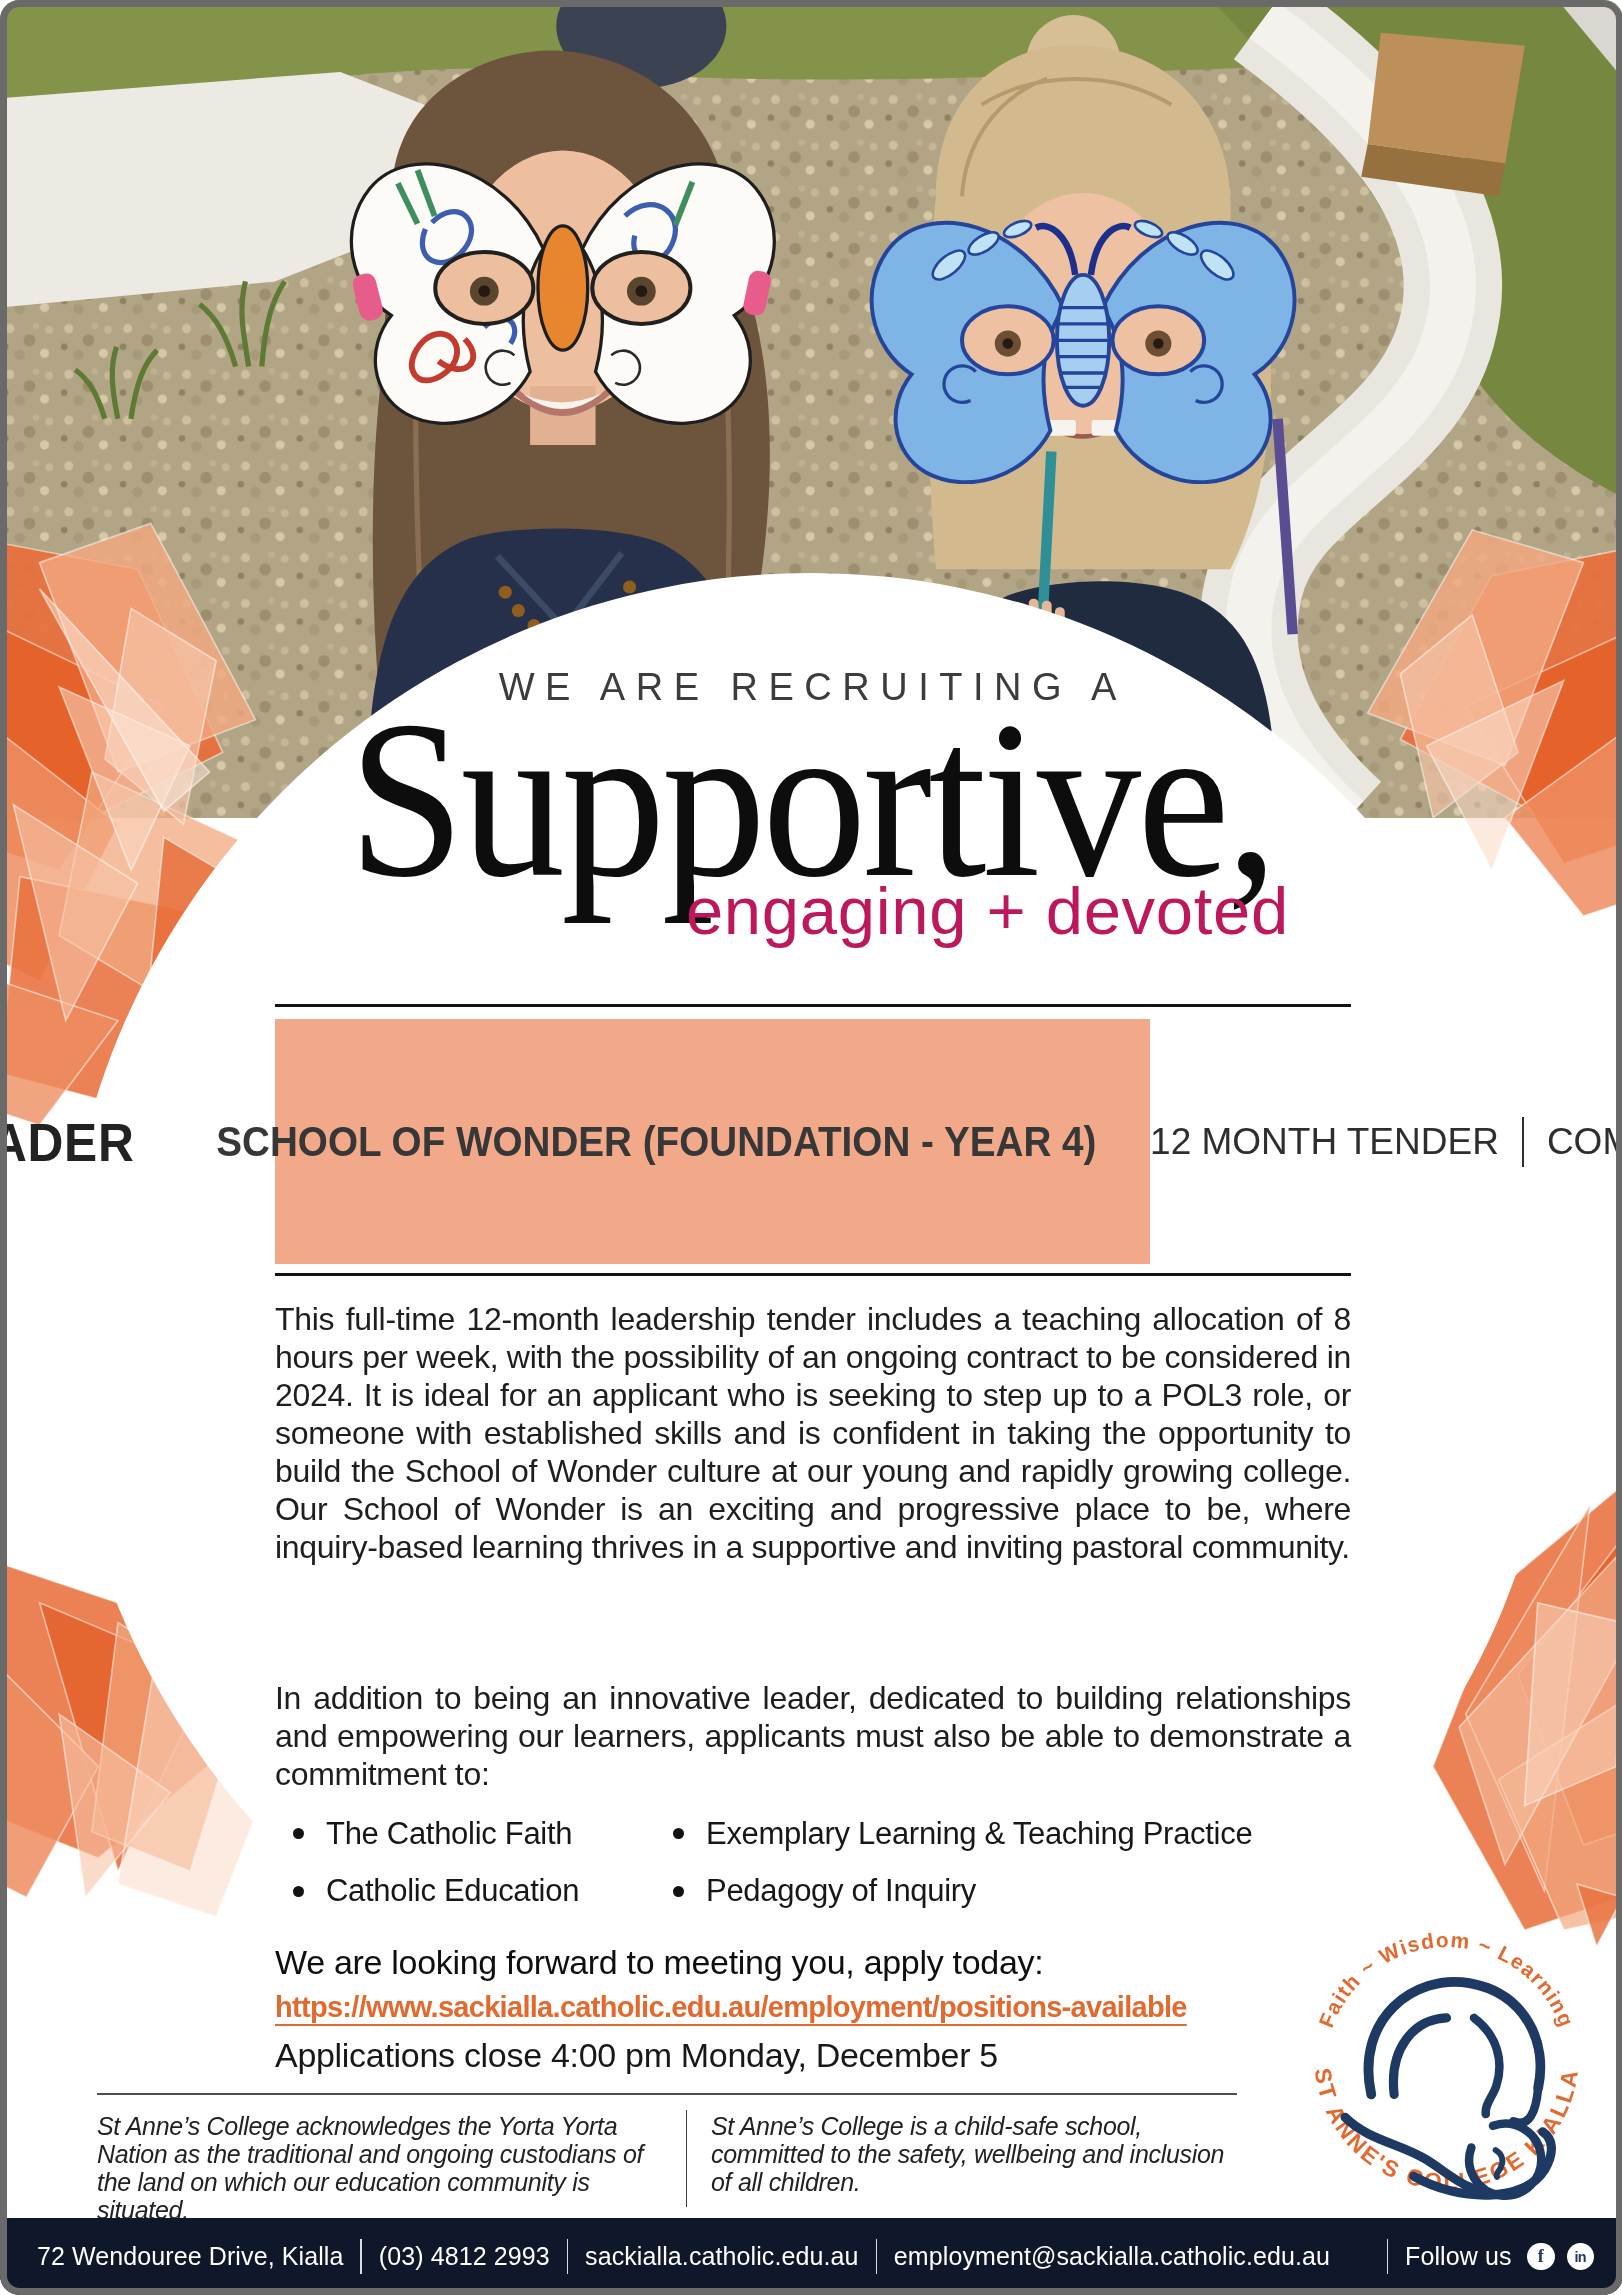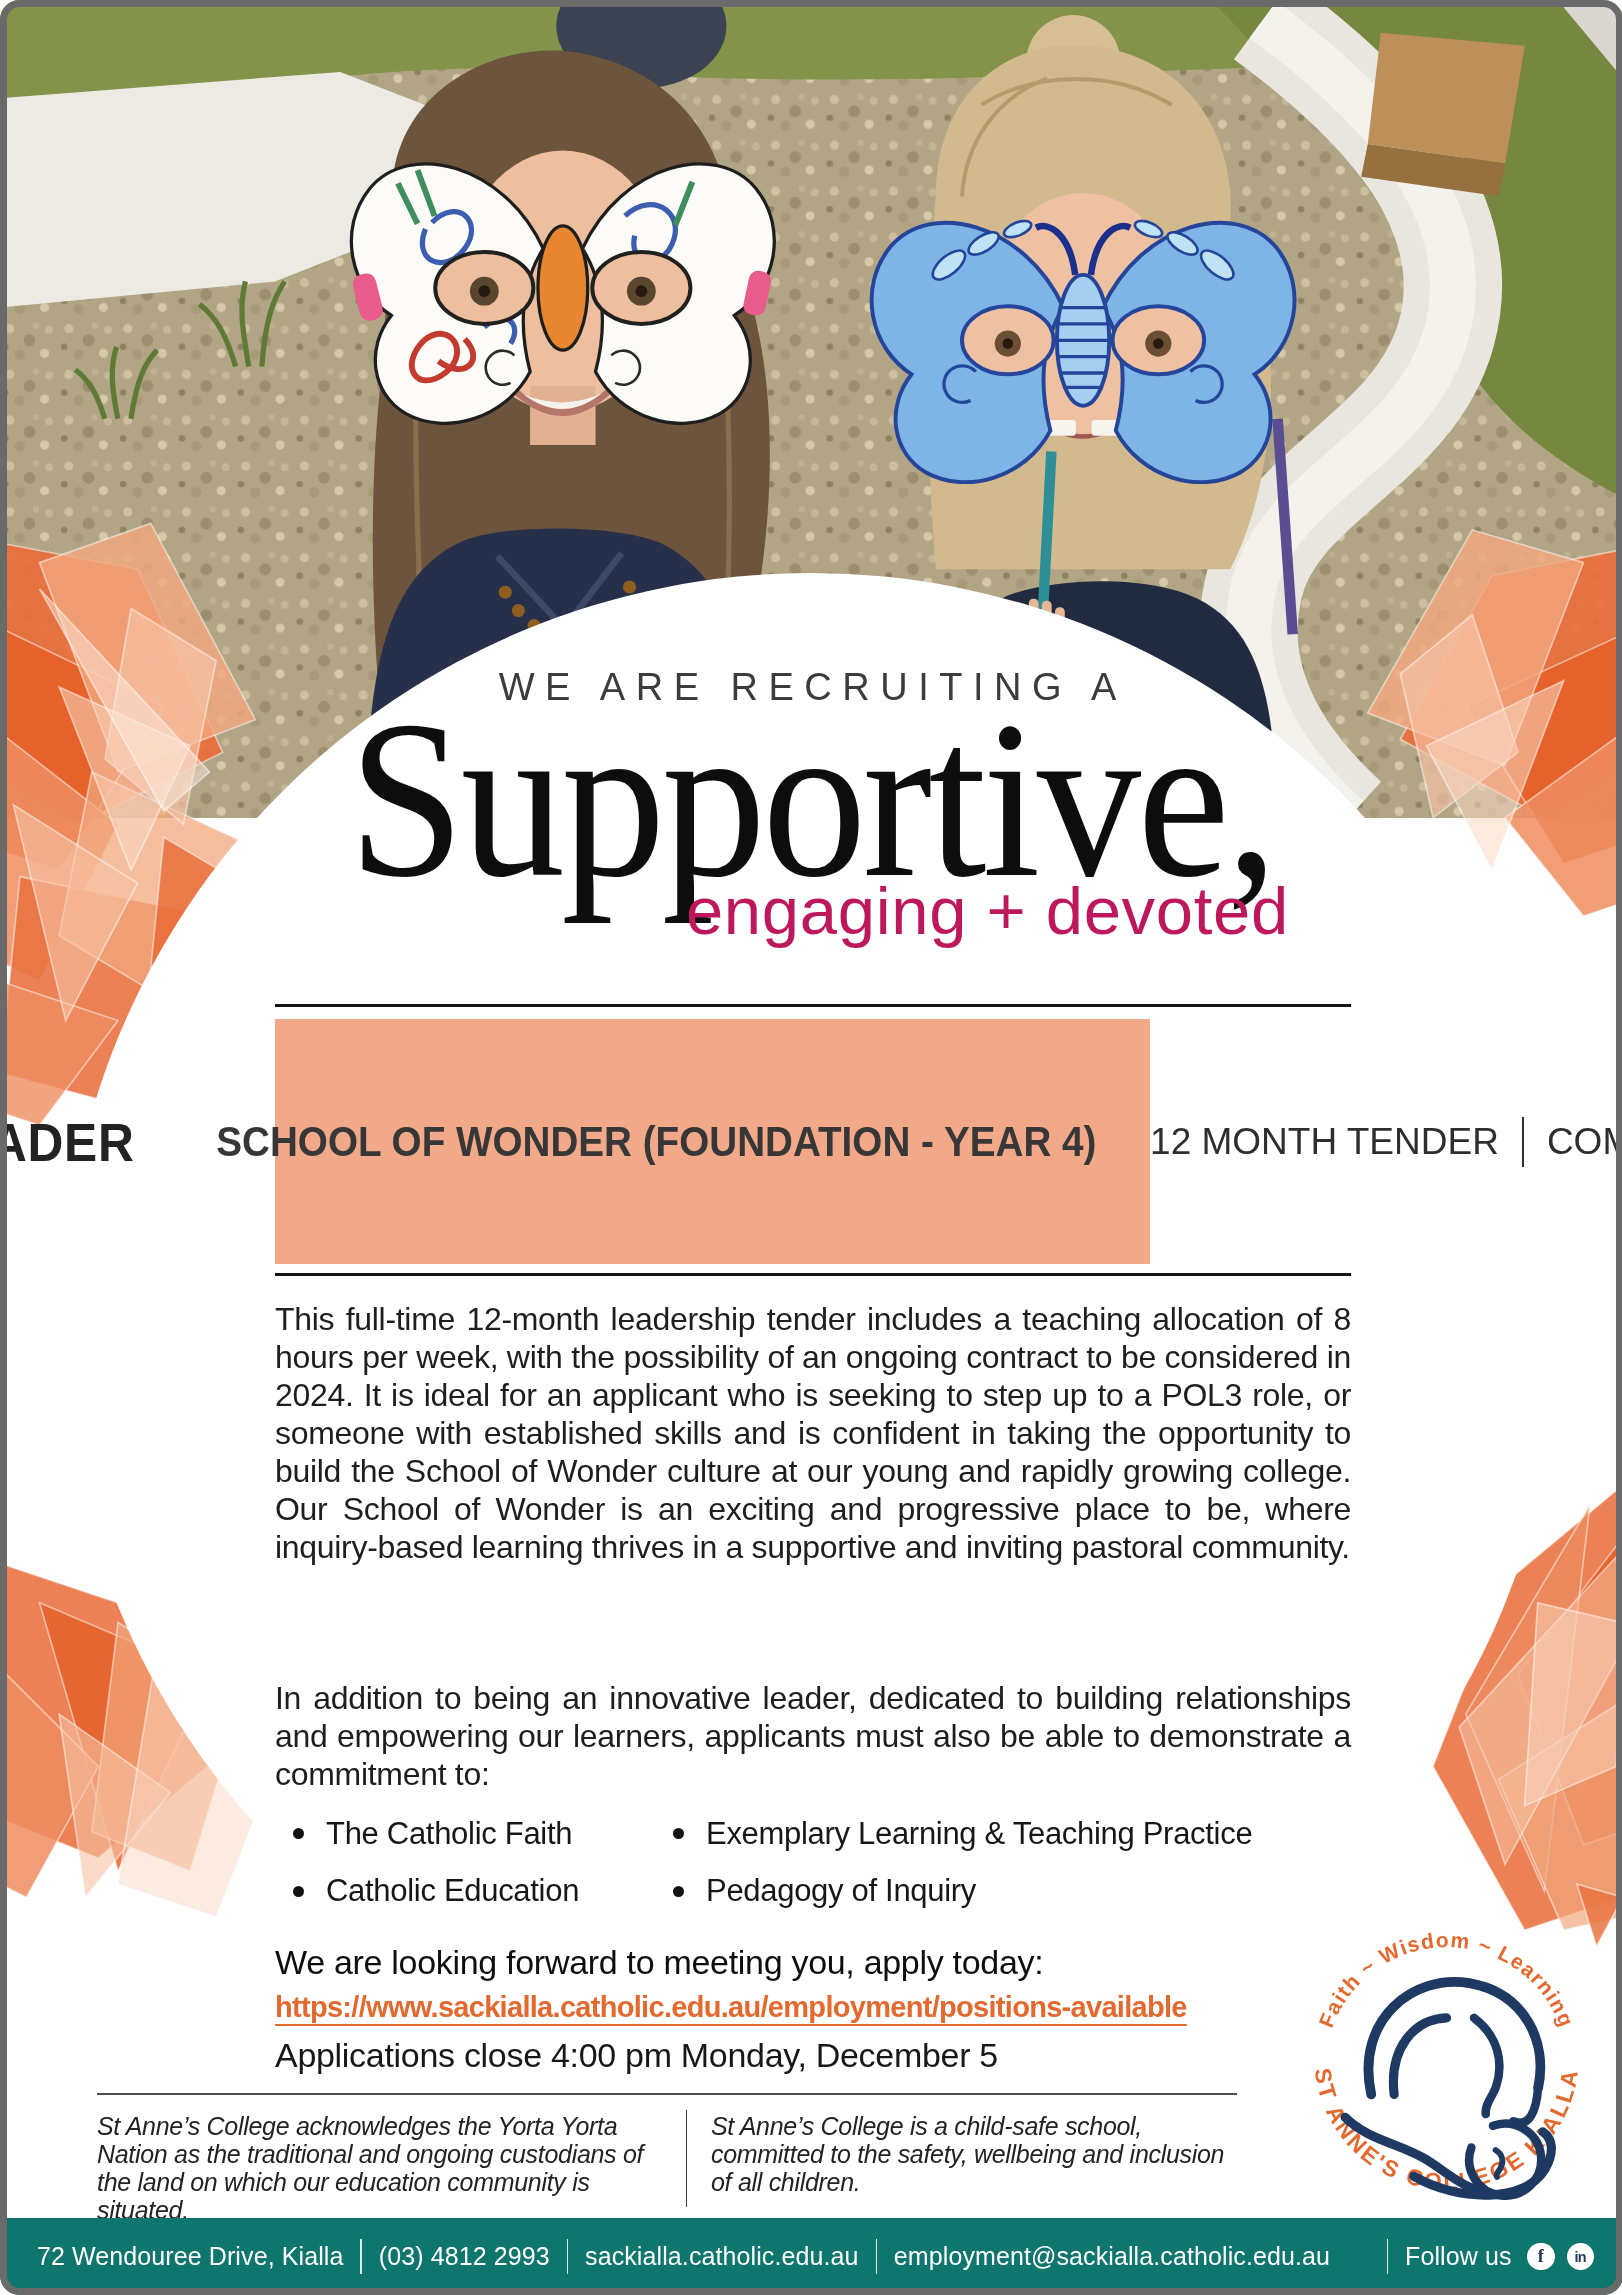--- a/index.html
+++ b/index.html
@@ -34,21 +34,21 @@
   .apply-heading{position:absolute;top:1943px;left:275px;font-size:34px;font-weight:normal;color:#0f0f0f;letter-spacing:-0.3px;}
   .apply-url{position:absolute;top:1991px;left:275px;font-size:29px;font-weight:bold;letter-spacing:-0.7px;color:#E4692F;text-decoration:underline;text-decoration-thickness:2px;text-underline-offset:6.5px;white-space:nowrap;}
   .apply-deadline{position:absolute;top:2036px;left:275px;font-size:34px;color:#181818;letter-spacing:-0.3px;}
   .divider{position:absolute;top:2093px;left:97px;width:1140px;height:2px;background:#4E4E4E;}
   .footnote{position:absolute;top:2112px;font-size:25px;font-style:italic;line-height:28px;color:#222;letter-spacing:-0.3px;}
   .footnote-left{left:97px;width:576px;}
   .footnote-right{left:711px;width:523px;}
   .footnote-vline{position:absolute;top:2110px;left:686px;width:1.3px;height:97px;background:#3A3A3A;}
   .logo{position:absolute;left:1309px;top:1921px;width:275px;height:288px;z-index:11;}
   
-  .footer{position:absolute;left:0;right:0;top:2218px;height:77px;background:#0f766e;display:flex;align-items:center;padding:0 29px 0 37px;box-sizing:border-box;color:#fff;font-size:25px;letter-spacing:0.1px;white-space:nowrap;z-index:20;}
+  .footer{position:absolute;left:0;right:0;top:2218px;height:77px;background:#0f172a;display:flex;align-items:center;padding:0 29px 0 37px;box-sizing:border-box;color:#fff;font-size:25px;letter-spacing:0.1px;white-space:nowrap;z-index:20;}
   .fsep{width:1.3px;height:35px;background:rgba(255,255,255,.85);margin:0 17px;flex:none;}
   .follow{margin-left:auto;}
   .social{width:27.5px;height:27.5px;border-radius:50%;background:#fff;color:#22395C;display:flex;align-items:center;justify-content:center;font-weight:bold;flex:none;}
   .social.fb{margin-left:15.7px;font-size:18.3px;font-family:"Liberation Serif",serif;}
   .social.li{margin-left:11.8px;font-size:14.4px;letter-spacing:-0.7px;}
   
   .frame{position:absolute;inset:0;border:7.9px solid #6A6A6A;border-radius:19.6px;z-index:60;pointer-events:none;}
 </style>
 </head>
 <body>

